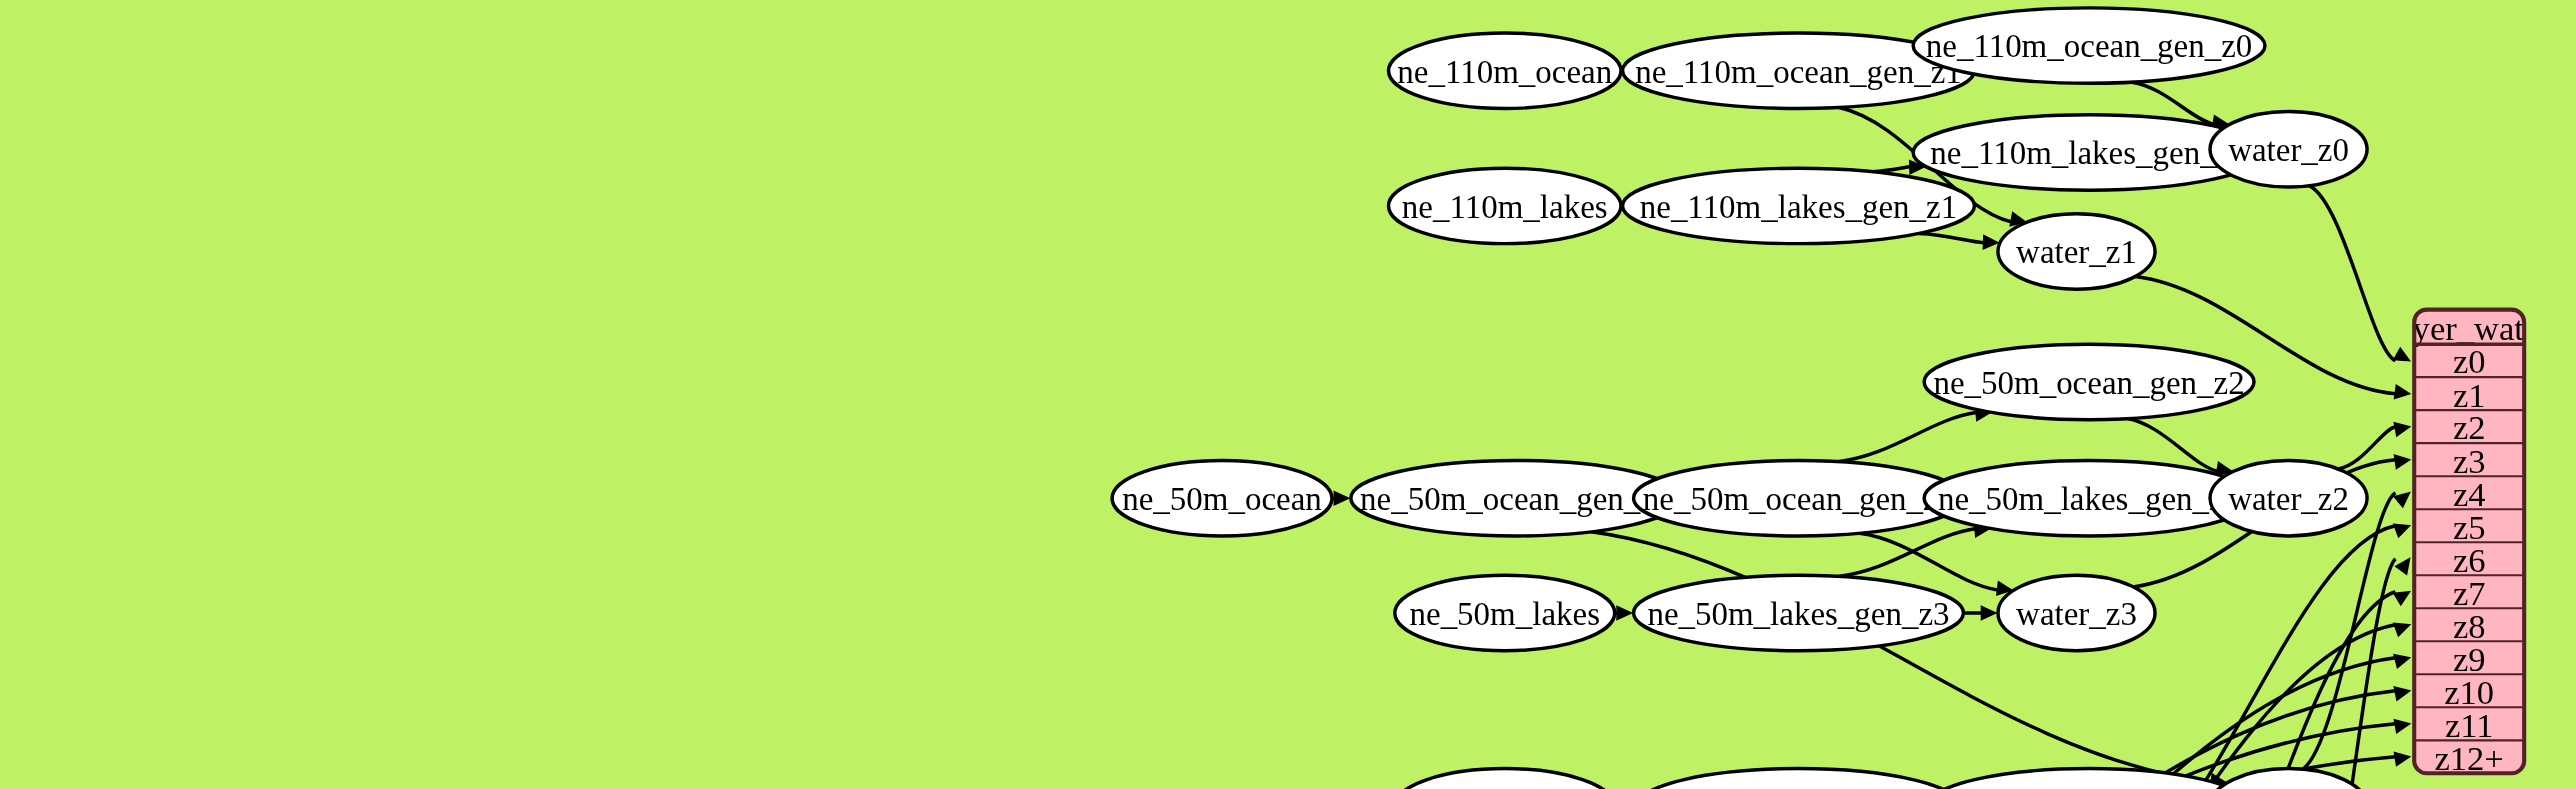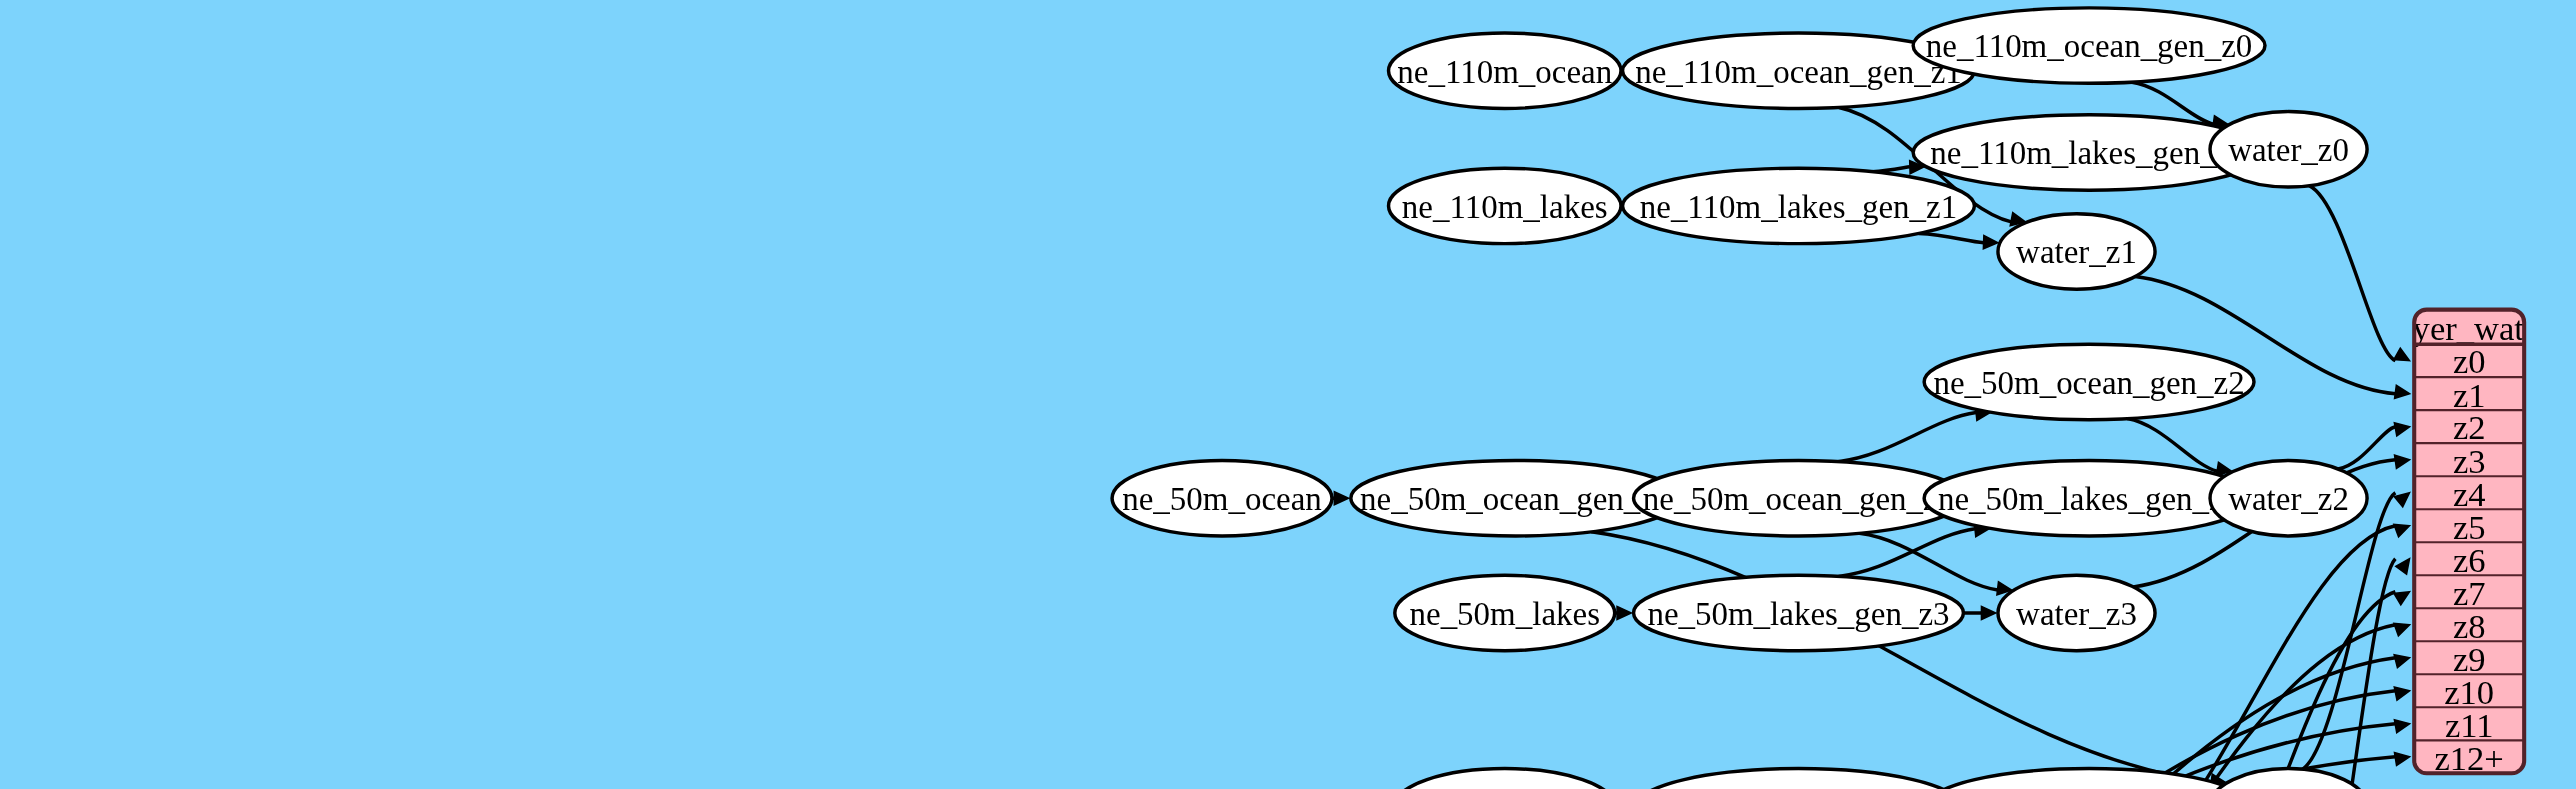--- a/index.html
+++ b/index.html
@@ -4,21 +4,21 @@
 <style>
   html, body {
     margin: 0;
     padding: 0;
     background: #ffffff;
   }
   #canvas-wrap {
     position: relative;
     width: 2576px;
     height: 789px;
-    background: #7dd3fc;
+    background: #bef264;
     overflow: hidden;
   }
   svg#graph {
     display: block;
     width: 2576px;
     height: 789px;
   }
   .node-ellipse {
     fill: #ffffff;
     stroke: #000000;

